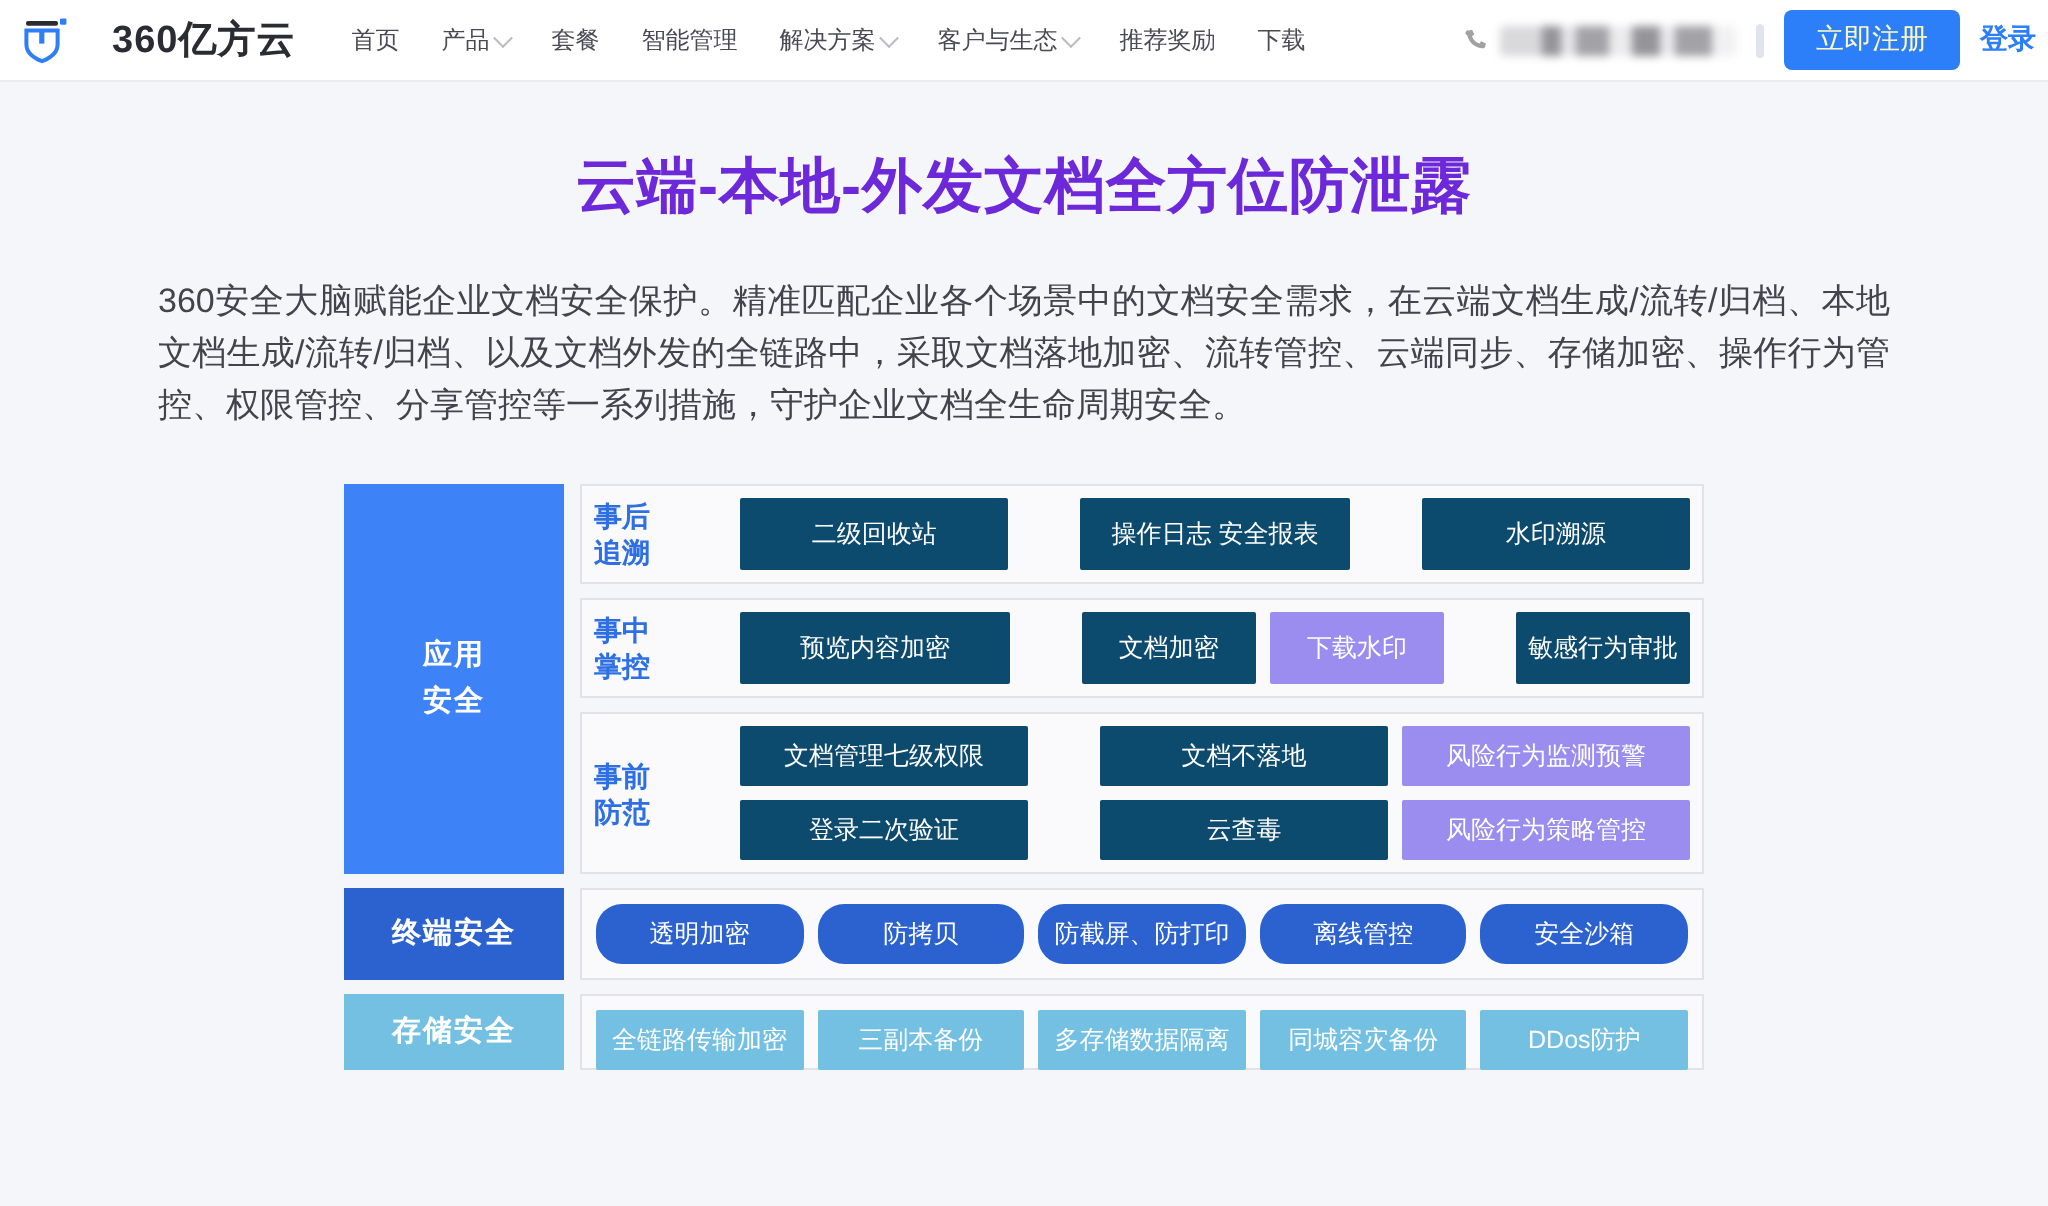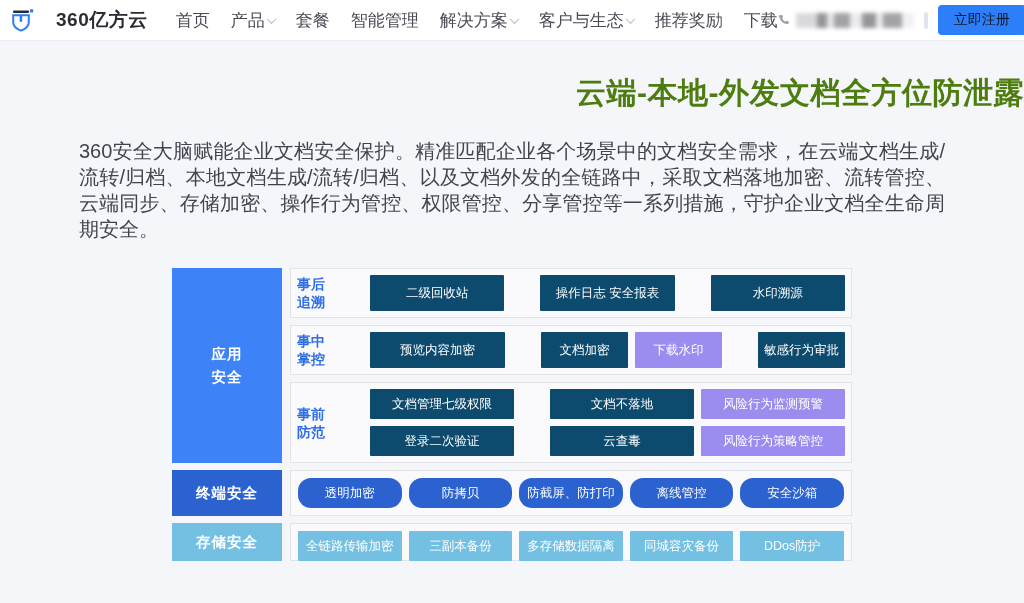--- a/index.html
+++ b/index.html
@@ -38,21 +38,21 @@
   .nav-links {
     display: flex;
     align-items: center;
     margin-left: 28px;
     gap: 21px;
   }
   .nav-item {
     display: flex;
     align-items: center;
     gap: 3px;
-    font-size: 17px;
+    font-size: 12px;
     color: #4a4a55;
     white-space: nowrap;
     cursor: pointer;
     text-align: right;
   }
   .caret {
     width: 7px; height: 7px;
     border-right: 1.2px solid #b9b9c2;
     border-bottom: 1.2px solid #b9b9c2;
     transform: rotate(45deg) translate(-1px,-1px);
@@ -74,51 +74,51 @@
         rgba(140,140,150,.22) 26% 32%, rgba(70,70,80,.50) 32% 46%,
         rgba(150,150,160,.18) 46% 56%, rgba(60,60,70,.55) 56% 68%,
         rgba(150,150,160,.20) 68% 74%, rgba(70,70,80,.50) 74% 90%,
         rgba(160,160,170,.15) 90% 100%);
     filter: blur(2.2px);
     border-radius: 2px;
   }
   .divider-bar { width: 4px; height: 17px; background: #dfe4ef; border-radius: 2px; }
   .btn-register {
     background: #2d7ff9;
-    color: #0f172a;
+    color: #fef9c3;
     font-size: 14px;
     padding: 6px 16px;
     border-radius: 4px;
     border: none;
     cursor: pointer;
     white-space: nowrap;
     font-family: inherit;
   }
   .login-link {
     font-size: 14px;
     color: #2d7ff9;
     cursor: pointer;
     white-space: nowrap;
     padding-right: 2px;
     font-weight: bold;
   }
 
   
   .hero { padding-top: 32px; }
   .hero-title {
-    text-align: right;
+    text-align: center;
     font-size: 30px;
     font-weight: 700;
-    color: #4d7c0f;
+    color: #6d28d9;
     letter-spacing: 0.5px;
   }
   .hero-desc {
     width: 866px;
     margin: 24px auto 0;
-    font-size: 20px;
+    font-size: 17px;
     line-height: 26px;
     color: #43434d;
     text-align: justify;
   }
 
   
   .diagram {
     width: 680px;
     margin: 26px auto 0;
   }

